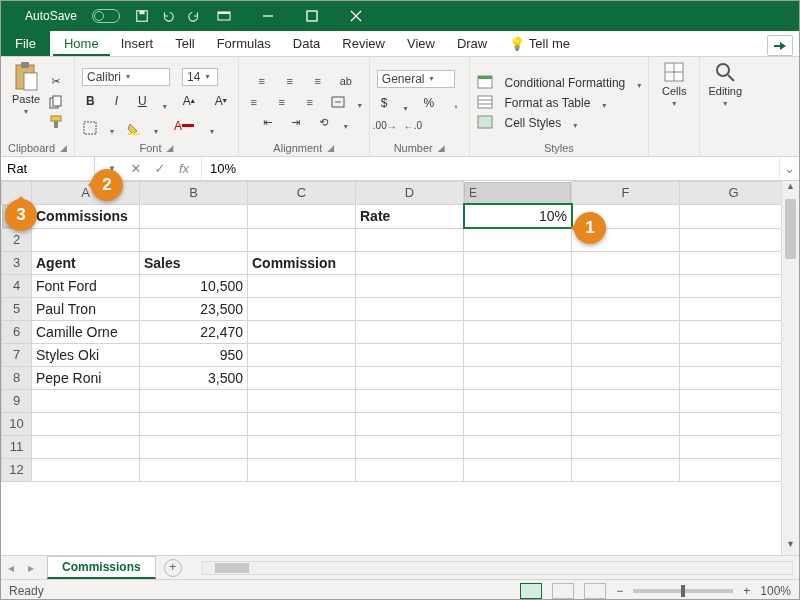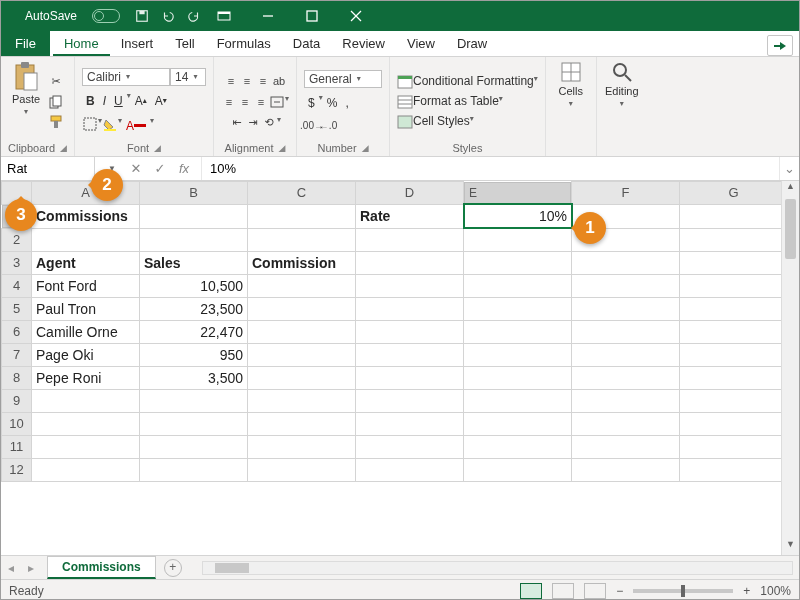--- a/index.html
+++ b/index.html
@@ -26,21 +26,21 @@
   .tabs .right-icons { display: flex; gap: 10px; padding-right: 6px; align-items: center; color: #555; }
   .tabs .share { border: 1px solid #c6c6c6; padding: 2px 5px; border-radius: 2px; }
 
   
   .ribbon { height: 100px; background: #f3f2f1; border-bottom: 1px solid #d4d4d4; display: flex; font-size: 11px; color: #444; }
   .group { border-right: 1px solid #e1e1e1; padding: 4px 7px 2px; display: flex; flex-direction: column; justify-content: space-between; }
   .group-label { text-align: center; font-size: 11px; color: #666; display: flex; justify-content: center; align-items: center; gap: 5px; }
   .group-label .dlg { font-size: 9px; color: #888; }
   .group-body { flex: 1; display: flex; gap: 4px; }
   .vcol { display: flex; flex-direction: column; gap: 4px; align-items: center; justify-content: center; }
-  .hrow { display: flex; gap: 0; align-items: flex-start; }
+  .hrow { display: flex; gap: 12px; align-items: flex-end; }
   .bigbtn { width: 36px; display: flex; flex-direction: column; align-items: center; font-size: 11px; gap: 2px; color: #333; }
   .btn { padding: 2px 3px; border: 1px solid transparent; display: flex; align-items: center; justify-content: center; }
   .sel { border: 1px solid #bfbfbf; background: #fff; font-size: 12px; padding: 1px 4px; display: flex; align-items: center; gap: 5px; }
   .caret { font-size: 8px; color: #666; }
 
   
   .ico { width: 16px; height: 16px; display: inline-flex; align-items: center; justify-content: center; }
   .txt { font-size: 12px; color: #333; }
 
   
@@ -155,20 +155,21 @@
 <div class="tabs">
   <div class="tab file">File</div>
   <div class="tab active">Home</div>
   <div class="tab">Insert</div>
   <div class="tab">Tell</div>
   <div class="tab">Formulas</div>
   <div class="tab">Data</div>
   <div class="tab">Review</div>
   <div class="tab">View</div>
   <div class="tab">Draw</div>
+  <div class="tab">💡 <span>Tell me</span></div>
   <div class="spacer"></div>
   <div class="right-icons">
     <span class="share"><svg width="14" height="12" viewBox="0 0 14 12">
           <path d="M1 11 L1 7 L7 7 L7 4 L13 8 L7 12 L7 9 L1 9 Z" fill="#0f6b3b"></path>
         </svg></span>
   </div>
 </div>
 
 <div class="ribbon">
   <div class="group">
@@ -469,21 +470,21 @@
             <td>Camille Orne</td>
             <td class="right">22,470</td>
             <td></td>
             <td></td>
             <td></td>
             <td></td>
             <td></td>
           </tr>
           <tr>
             <th>7</th>
-            <td>Page Oki</td>
+            <td>Styles Oki</td>
             <td class="right">950</td>
             <td></td>
             <td></td>
             <td></td>
             <td></td>
             <td></td>
           </tr>
           <tr>
             <th>8</th>
             <td>Pepe Roni</td>

